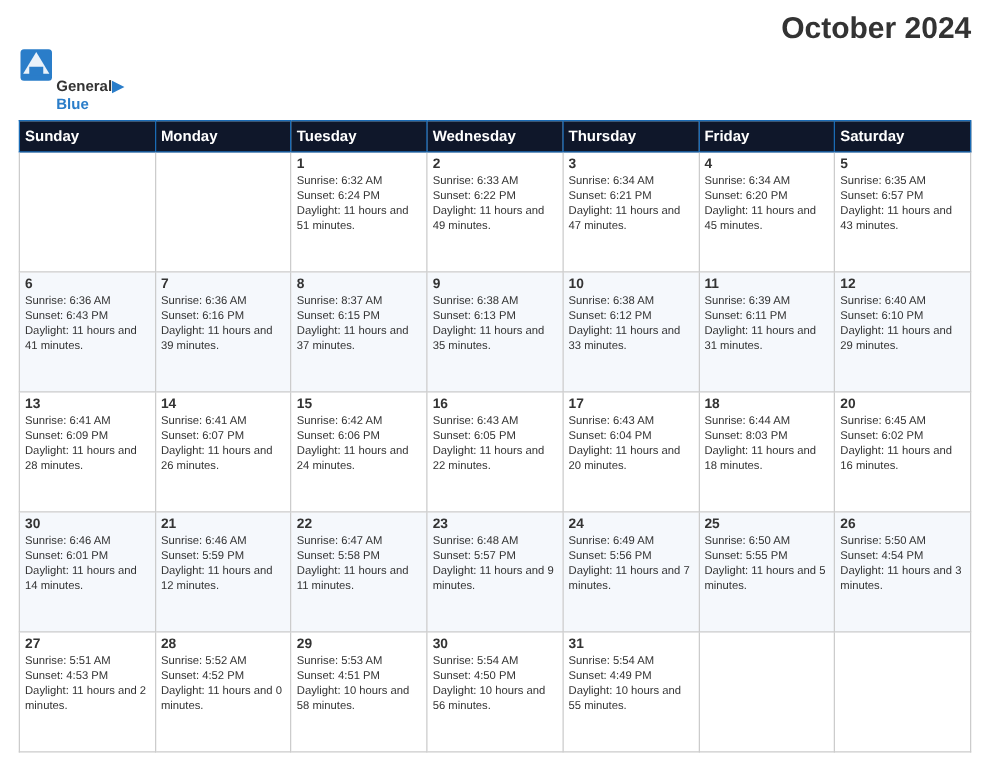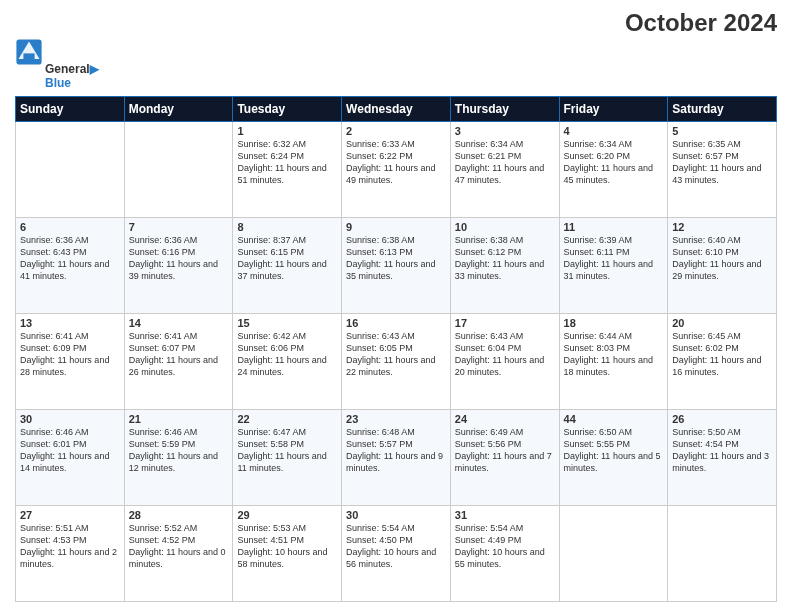--- a/index.html
+++ b/index.html
@@ -271,21 +271,21 @@
 Sunset: 5:57 PM
 Daylight: 11 hours and 9 minutes.</div>
           </td>
           <td>
             <span class="day-num">24</span>
             <div class="cell-text">Sunrise: 6:49 AM
 Sunset: 5:56 PM
 Daylight: 11 hours and 7 minutes.</div>
           </td>
           <td>
-            <span class="day-num">44</span>
+            <span class="day-num">25</span>
             <div class="cell-text">Sunrise: 6:50 AM
 Sunset: 5:55 PM
 Daylight: 11 hours and 5 minutes.</div>
           </td>
           <td>
             <span class="day-num">26</span>
             <div class="cell-text">Sunrise: 5:50 AM
 Sunset: 4:54 PM
 Daylight: 11 hours and 3 minutes.</div>
           </td>

